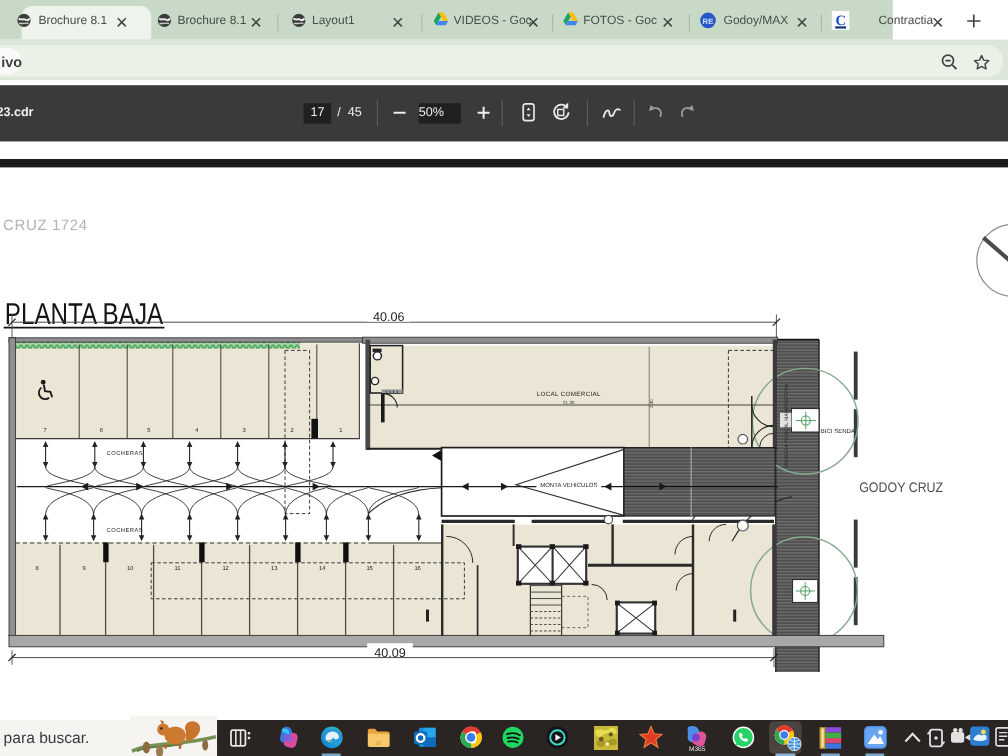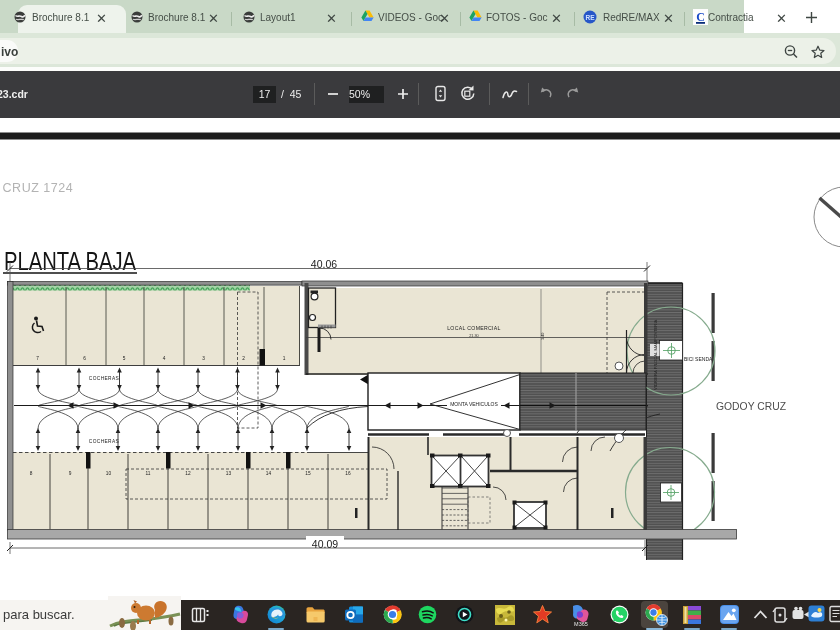--- a/index.html
+++ b/index.html
@@ -90,31 +90,31 @@
         <div class="ttl" style="left:0">FOTOS - Goc</div>
       </div>
 <div class="cls abs" style="left:551px;top:11px;font-size:13px;color:#3f4743">✕</div>
 <div class="tsep" style="left:574px"></div>
 
 <svg class="abs" style="left:583px;top:10px" width="14" height="14" viewBox="0 0 14 14">
         <circle cx="7" cy="7" r="6.5" fill="#2757c8"></circle>
         <text x="7" y="9.6" font-size="6.5" font-weight="bold" fill="#cfe0ff" text-anchor="middle" font-family="Liberation Sans">RE</text>
       </svg>
 <div class="tab" style="left:603px;width:52px">
-        <div class="ttl" style="left:0">RedRE/MAX</div>
+        <div class="ttl" style="left:0">Godoy/MAX</div>
       </div>
 <div class="cls abs" style="left:663px;top:11px;font-size:13px;color:#3f4743">✕</div>
 <div class="tsep" style="left:684px"></div>
 
 <svg class="abs" style="left:693px;top:9px" width="15" height="16" viewBox="0 0 15 16">
         <rect x="0" y="0" width="15" height="16" fill="#fdfdfd"></rect>
         <text x="7.5" y="11.5" font-size="12" font-weight="bold" fill="#1749c8" text-anchor="middle" font-family="Liberation Serif">C</text>
         <rect x="3" y="13" width="9" height="1.8" fill="#0c2f7a"></rect>
       </svg>
-<div class="tab" style="left:708px;width:52px">
+<div class="tab" style="left:732px;width:52px">
         <div class="ttl" style="left:0">Contractia</div>
       </div>
 <div class="cls abs" style="left:776px;top:11px;font-size:13px;color:#3f4743">✕</div>
 
 <svg class="abs" style="left:805px;top:11px" width="13" height="13" viewBox="0 0 13 13">
         <path d="M6.5 1 L6.5 12 M1 6.5 L12 6.5" stroke="#3f4743" stroke-width="1.4"></path>
       </svg>
 
   </div>
 

